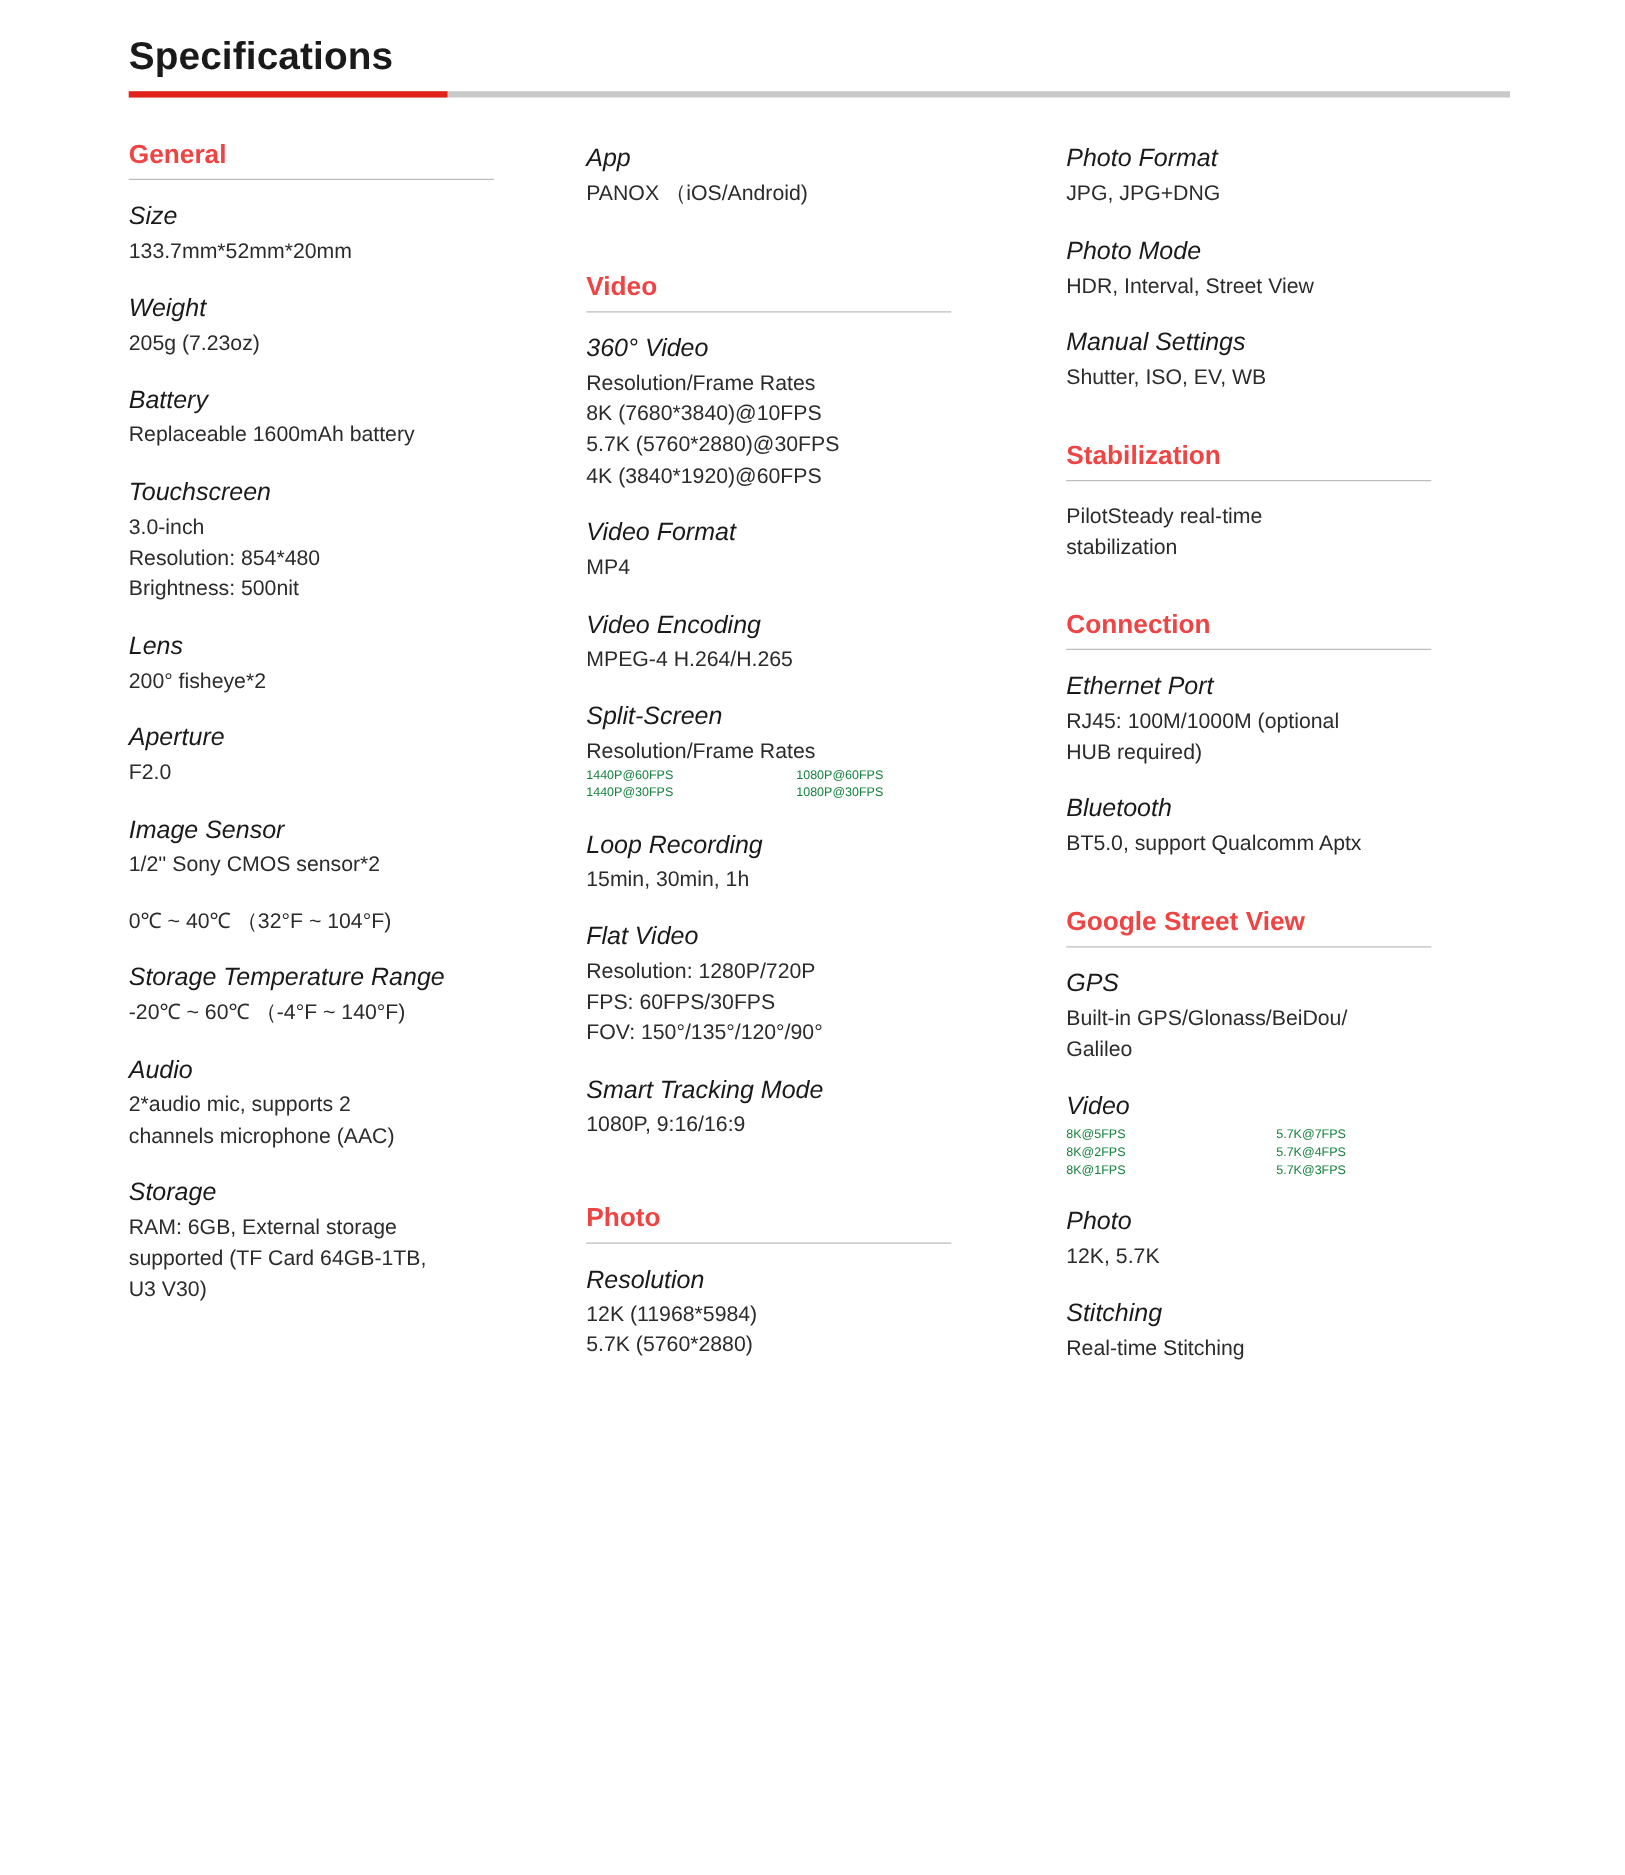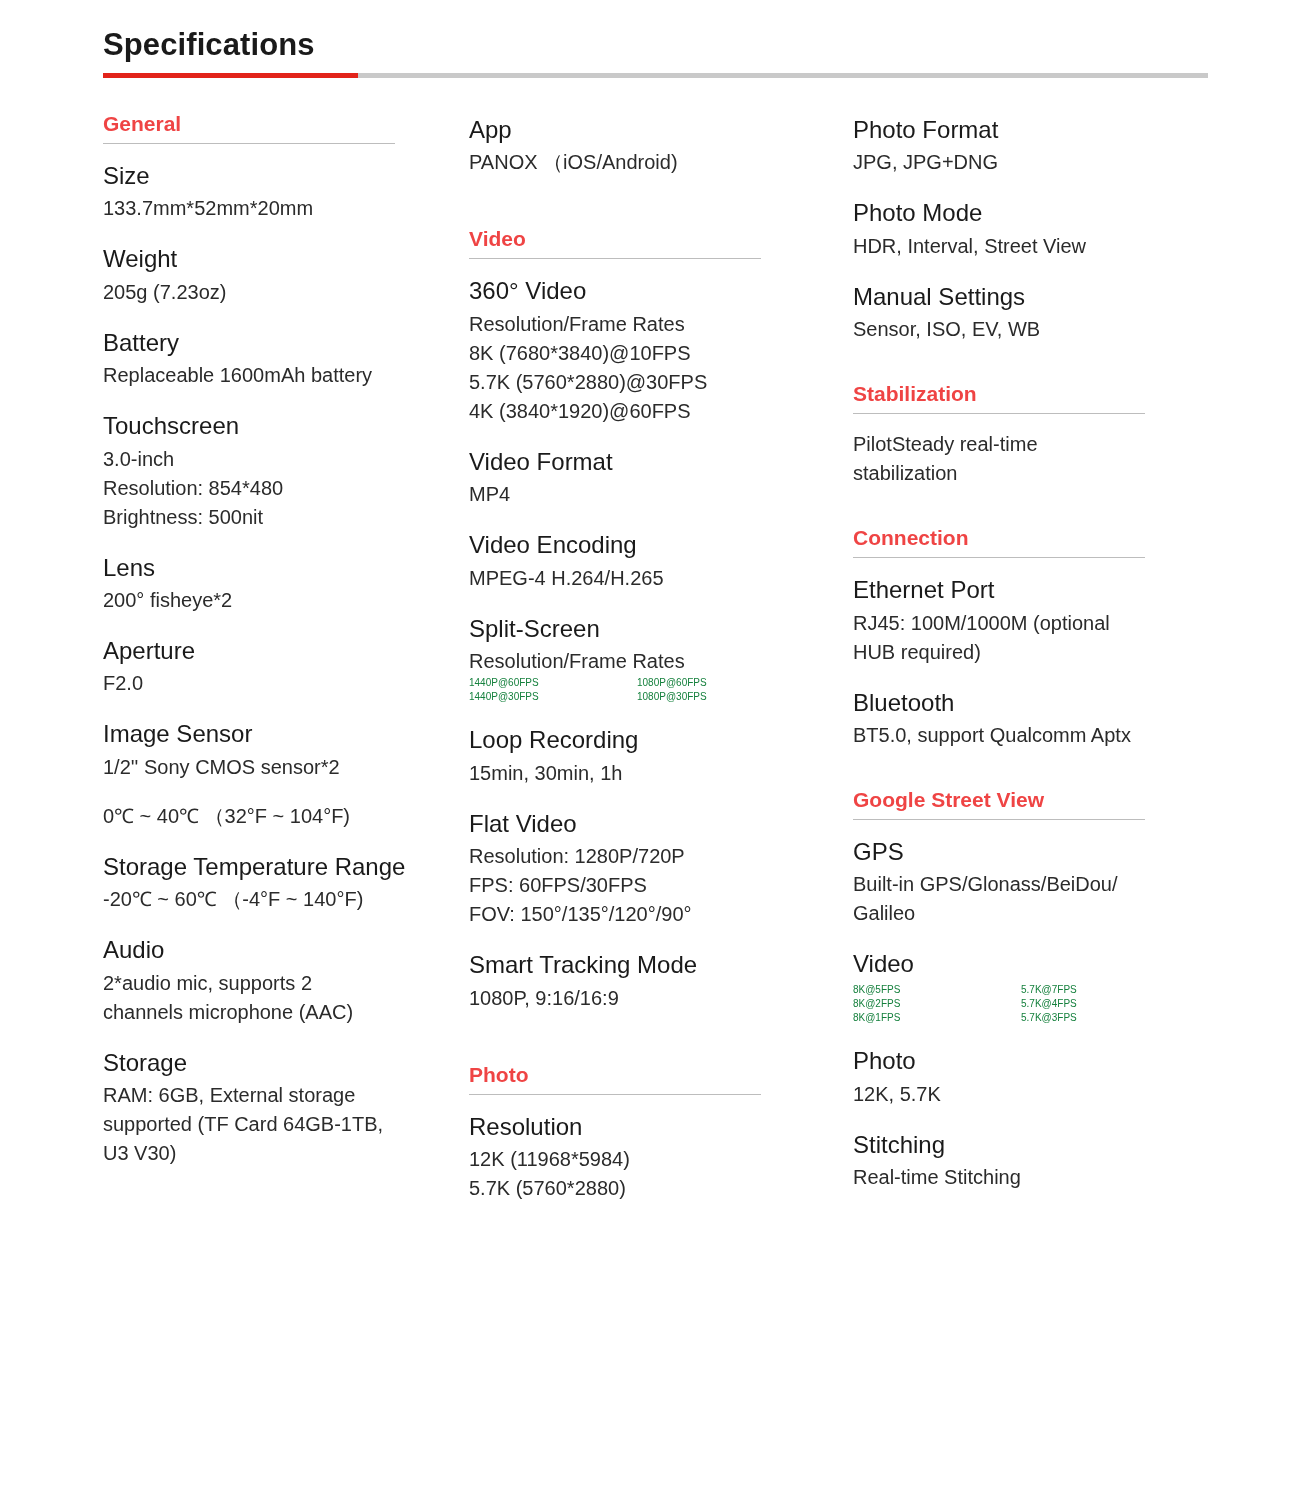--- a/index.html
+++ b/index.html
@@ -59,27 +59,28 @@
     height: 1px;
     background: #bdbdbd;
     margin: 0 0 16px 0;
   }
   .c1 .sec-rule { width: 292px; }
   .c2 .sec-rule { width: 292px; }
   .c3 .sec-rule { width: 292px; }
 
   .item { margin-bottom: 20px; }
   .item-label {
-    font-size: 24px;
+    font-size: 20px;
     color: #1a1a1a;
     margin: 0 0 2px 0;
     line-height: 1.35;
+    font-style: italic;
   }
   .item-val {
-    font-size: 20px;
+    font-size: 17px;
     color: #2b2b2b;
     line-height: 1.45;
     margin: 0;
   }
   .item-val .ln { display: block; }
   .grid2 {
     display: grid;
     grid-template-columns: 168px auto;
     font-size: 10px;
     line-height: 1.42;
@@ -287,21 +288,21 @@
       <div class="item">
         <div class="item-label">Photo Mode</div>
         <div class="item-val">
             <span class="ln">HDR, Interval, Street View</span>
           </div>
       </div>
 
       <div class="item">
         <div class="item-label">Manual Settings</div>
         <div class="item-val">
-            <span class="ln">Sensor, ISO, EV, WB</span>
+            <span class="ln">Shutter, ISO, EV, WB</span>
           </div>
       </div>
 
       <div class="spacer-md"></div>
 
       <div class="sec-head">Stabilization</div>
       <div class="sec-rule"></div>
 
       <div class="item">
         <div class="item-val">

